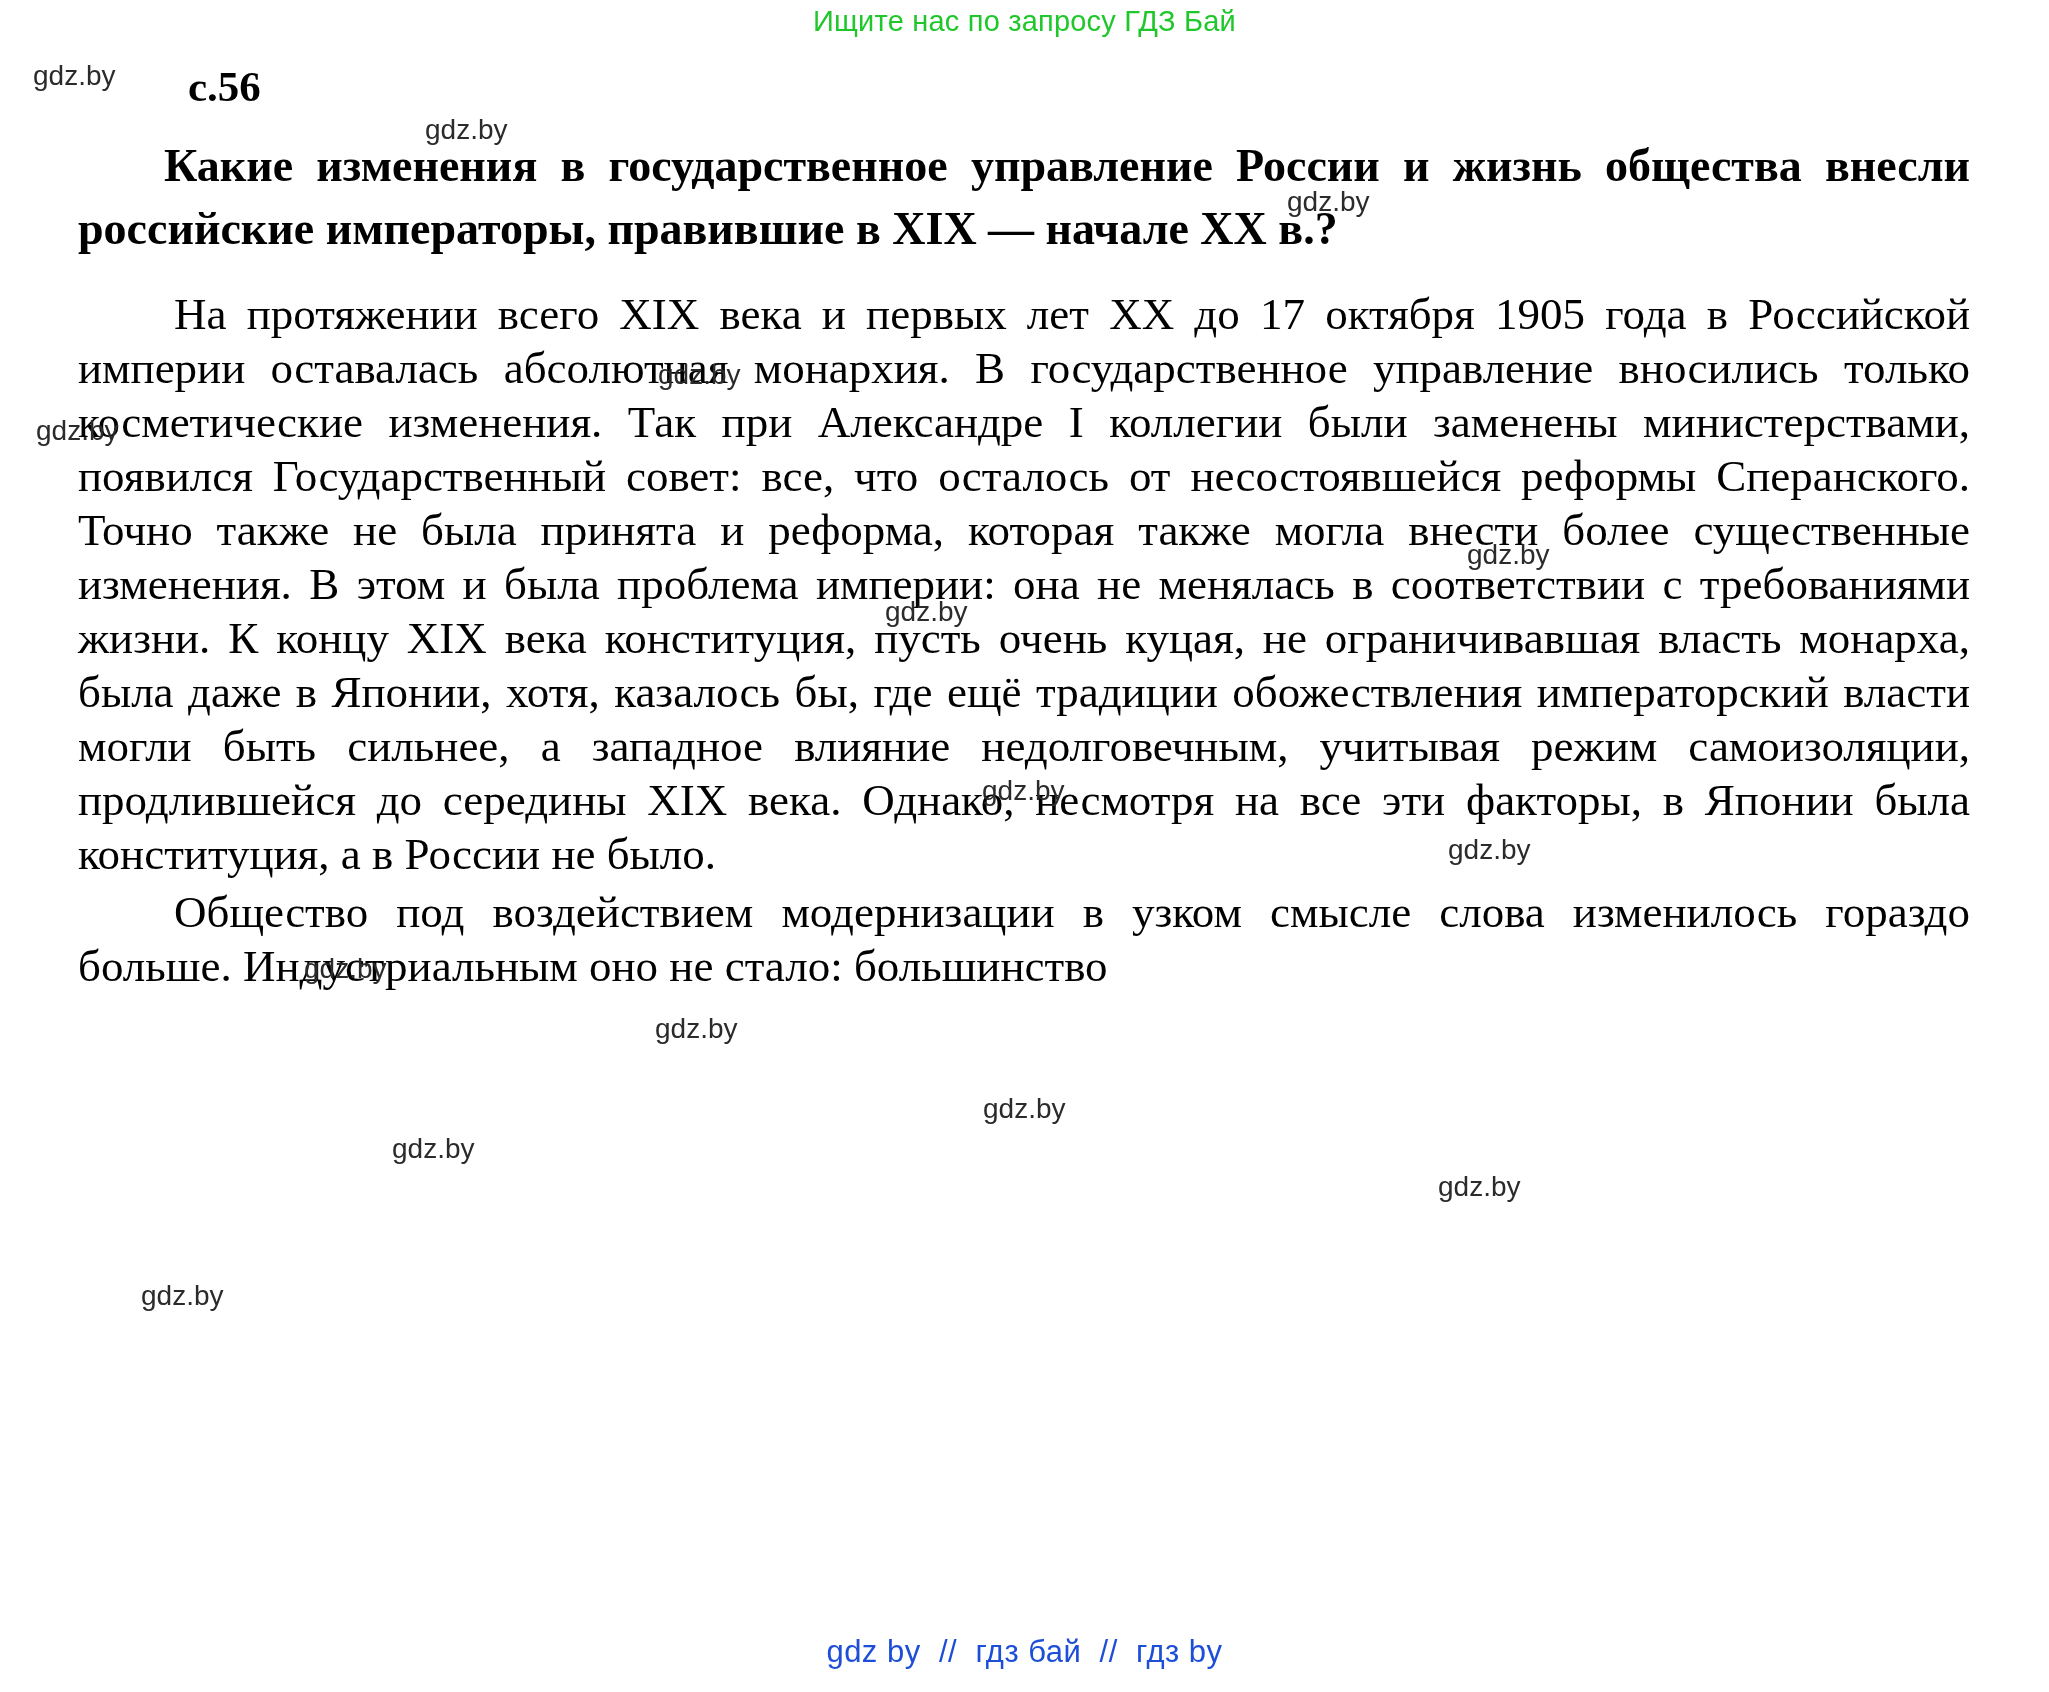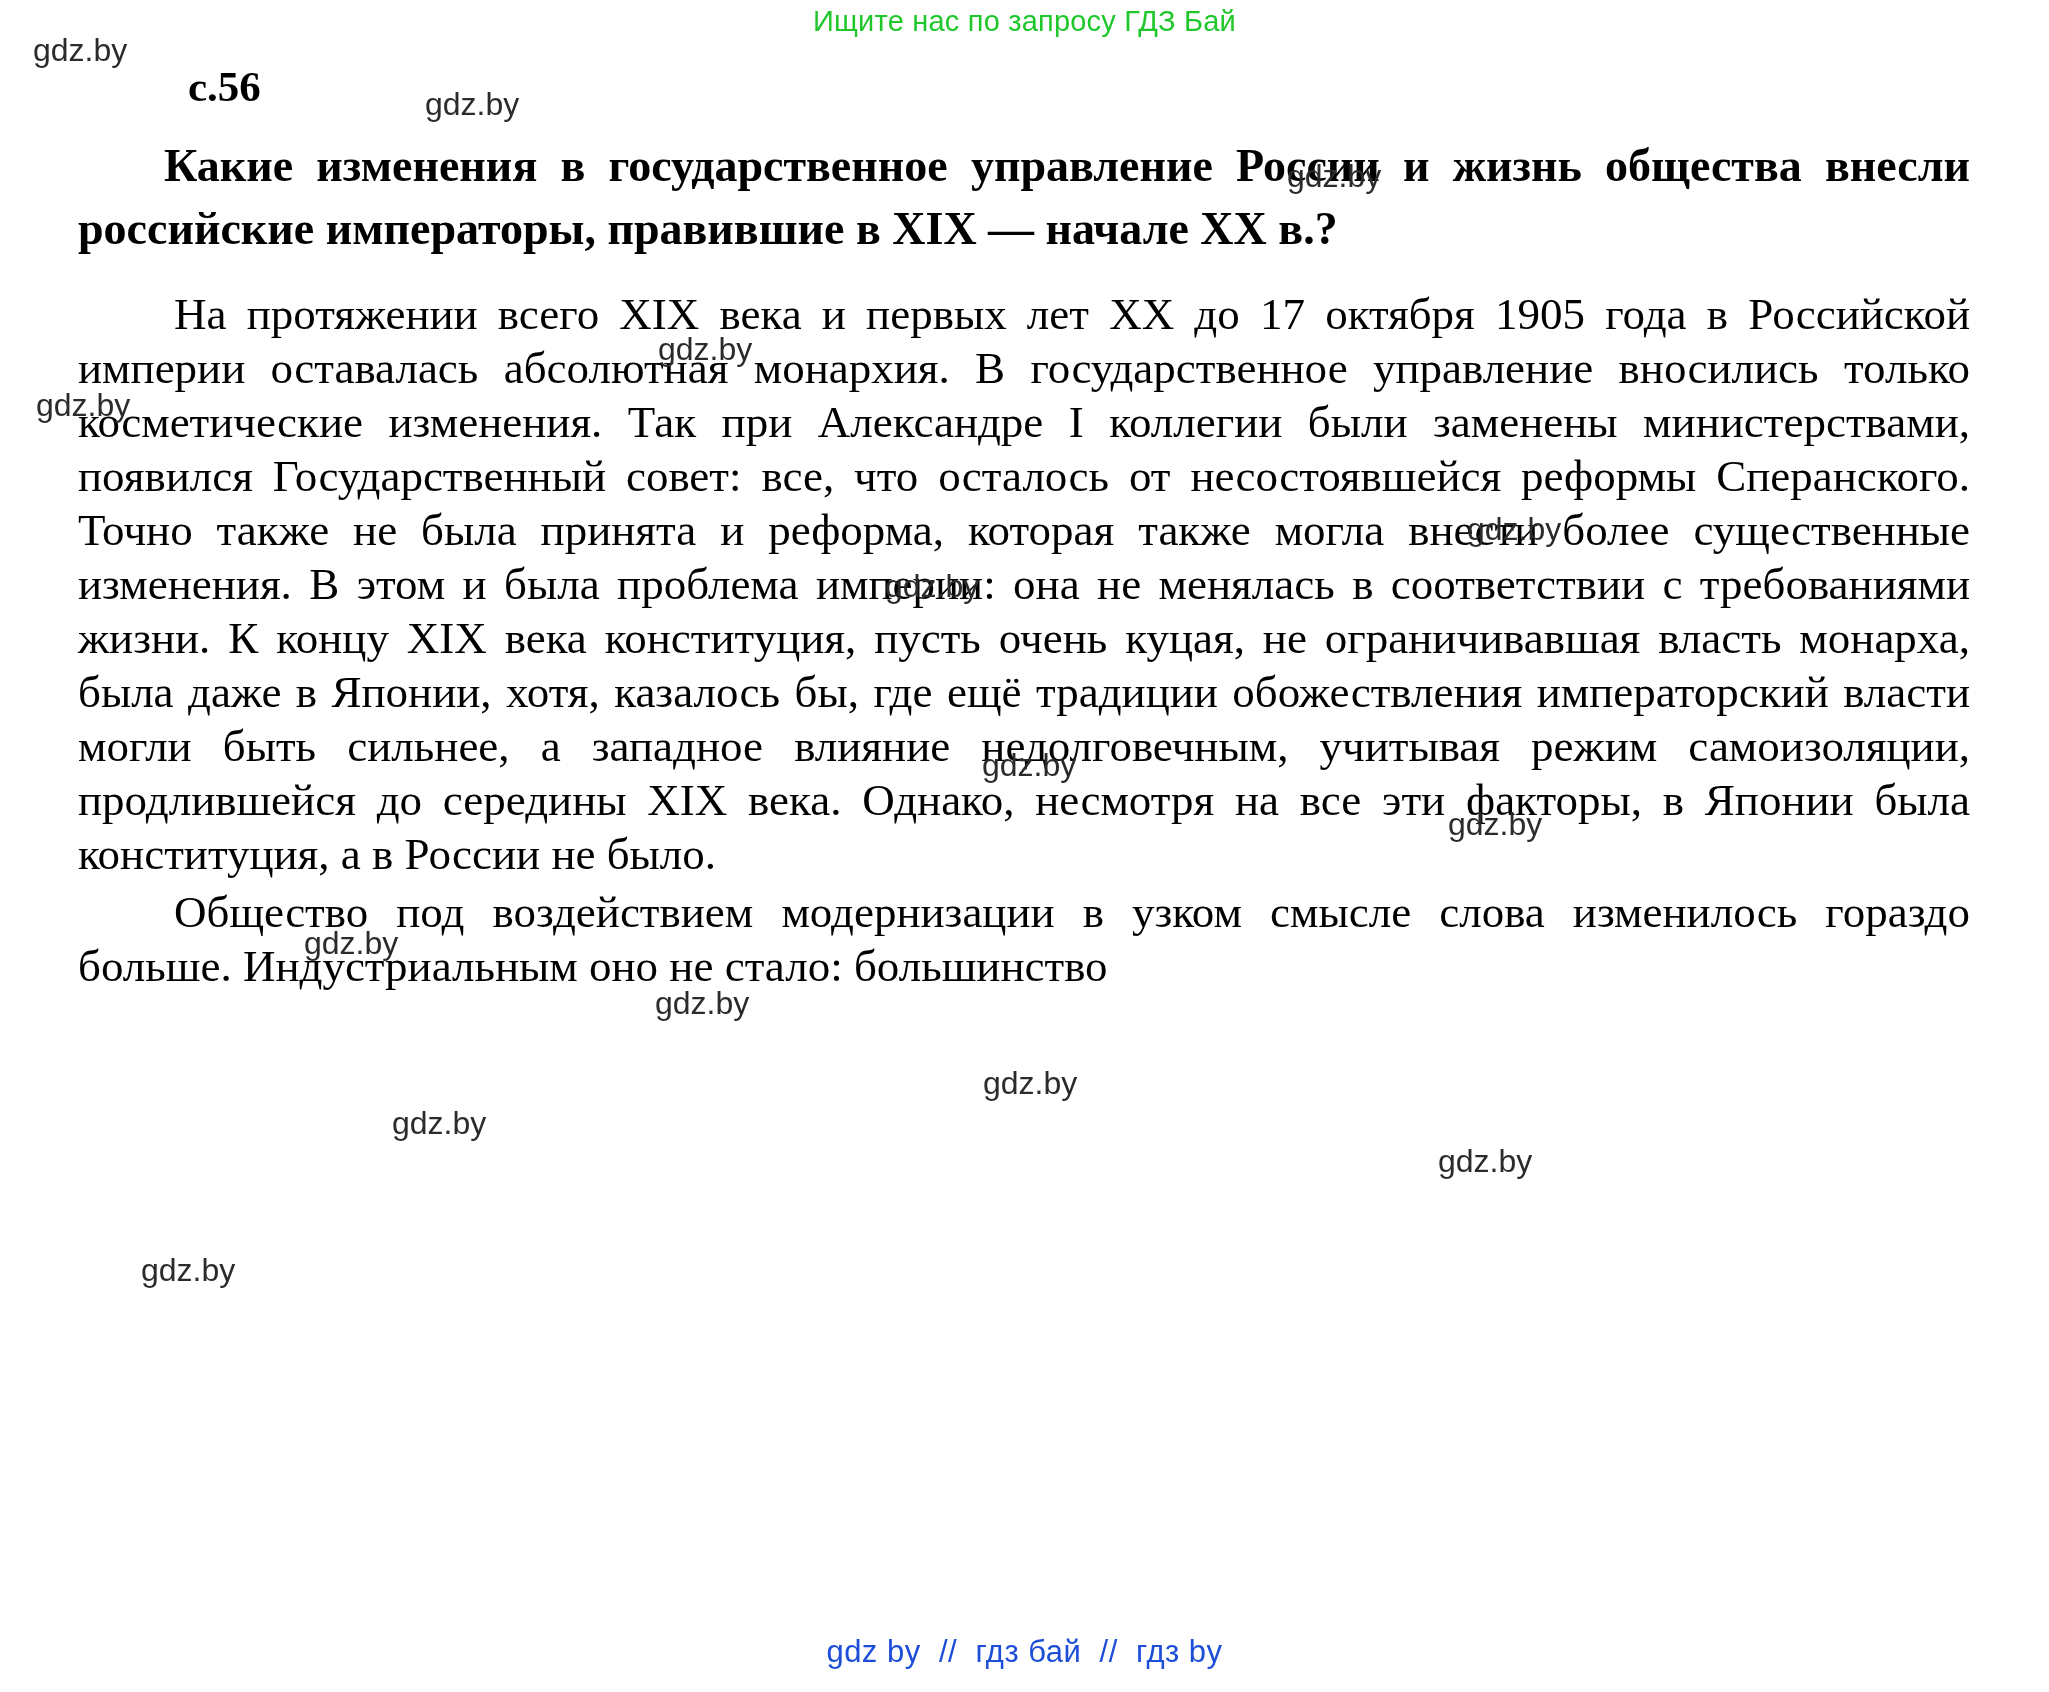--- a/index.html
+++ b/index.html
@@ -90,26 +90,27 @@
     text-indent: 96px;
     text-align-last: left;
   }
   p.par-first { margin-top: 27px; }
   p.par-second { margin-top: 4px; }
 
   
   .watermark {
     position: absolute;
     font-family: "Liberation Sans", "DejaVu Sans", sans-serif;
-    font-size: 32px;
+    font-size: 28px;
     font-weight: 400;
     color: #2b2b2b;
     white-space: nowrap;
     z-index: 4;
     pointer-events: none;
+    margin-top: 28px;
   }
 
   
   .footer-bar {
     position: absolute;
     left: 0;
     bottom: 0;
     width: 2049px;
     height: 80px;
     display: flex;

